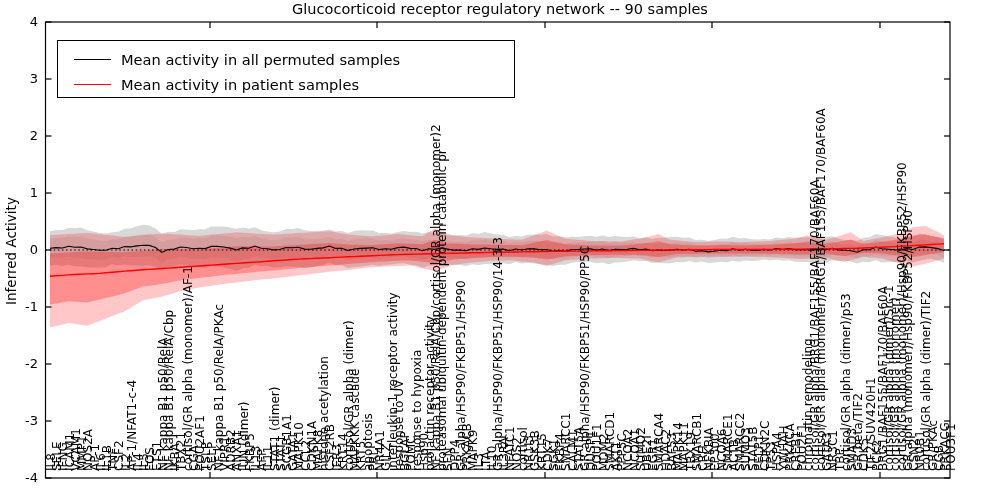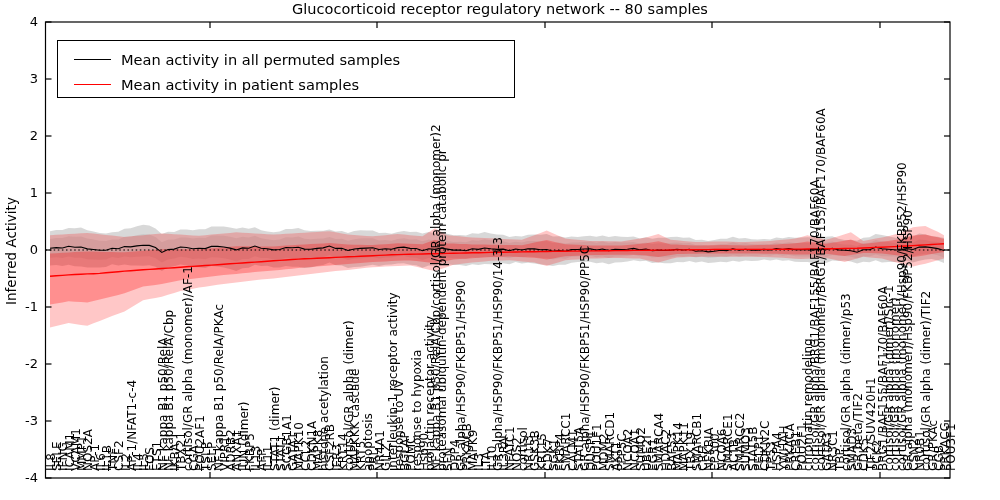--- a/index.html
+++ b/index.html
@@ -60,21 +60,21 @@
       <line x1="377" y1="22" x2="377" y2="28" stroke="#000" stroke-width="1.2"></line>
       <line x1="377" y1="478" x2="377" y2="472" stroke="#000" stroke-width="1.2"></line>
       <line x1="545" y1="22" x2="545" y2="28" stroke="#000" stroke-width="1.2"></line>
       <line x1="545" y1="478" x2="545" y2="472" stroke="#000" stroke-width="1.2"></line>
       <line x1="712" y1="22" x2="712" y2="28" stroke="#000" stroke-width="1.2"></line>
       <line x1="712" y1="478" x2="712" y2="472" stroke="#000" stroke-width="1.2"></line>
       <line x1="880" y1="22" x2="880" y2="28" stroke="#000" stroke-width="1.2"></line>
       <line x1="880" y1="478" x2="880" y2="472" stroke="#000" stroke-width="1.2"></line>
     </svg>
 
-  <div class="title">Glucocorticoid receptor regulatory network -- 80 samples</div>
+  <div class="title">Glucocorticoid receptor regulatory network -- 90 samples</div>
   <div class="ylabel">Inferred Activity</div>
 
   <div id="yticks">
       <div class="ytick" style="left: 4px; top: 14px;">4</div>
       <div class="ytick" style="left: 4px; top: 71px;">3</div>
       <div class="ytick" style="left: 4px; top: 128px;">2</div>
       <div class="ytick" style="left: 4px; top: 185px;">1</div>
       <div class="ytick" style="left: 4px; top: 242px;">0</div>
       <div class="ytick" style="left: 4px; top: 299px;">-1</div>
       <div class="ytick" style="left: 4px; top: 356px;">-2</div>

